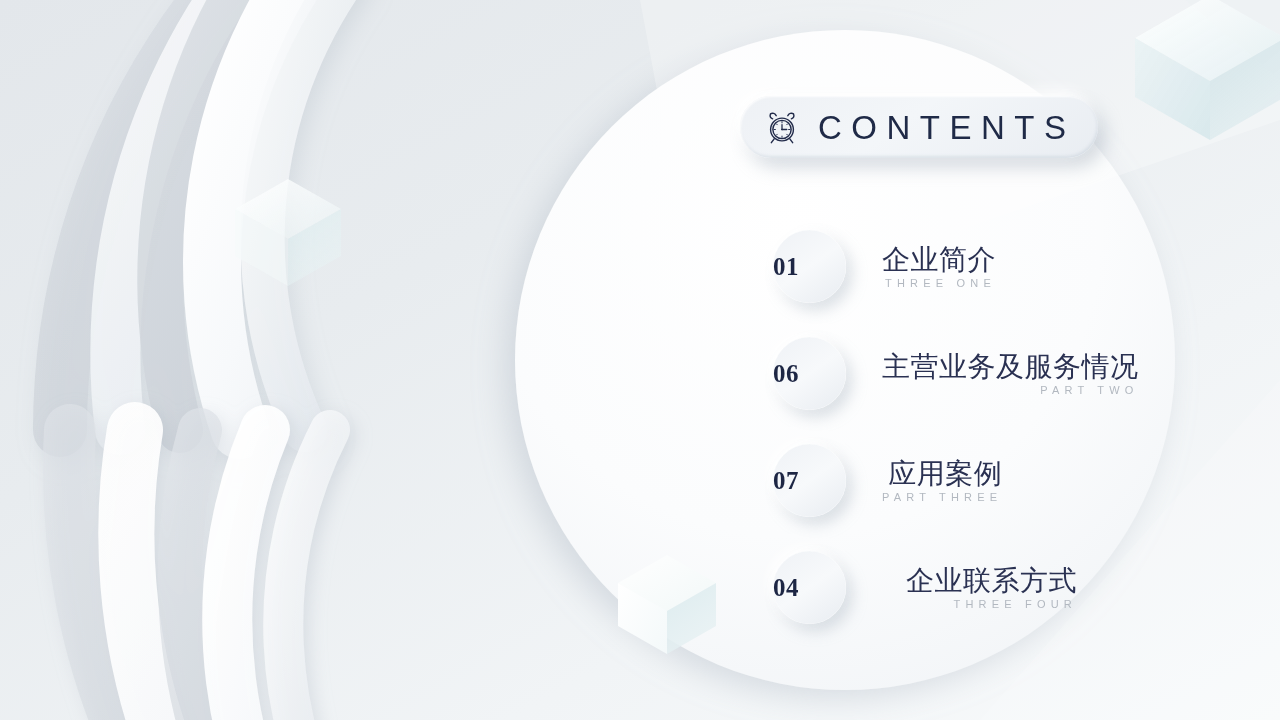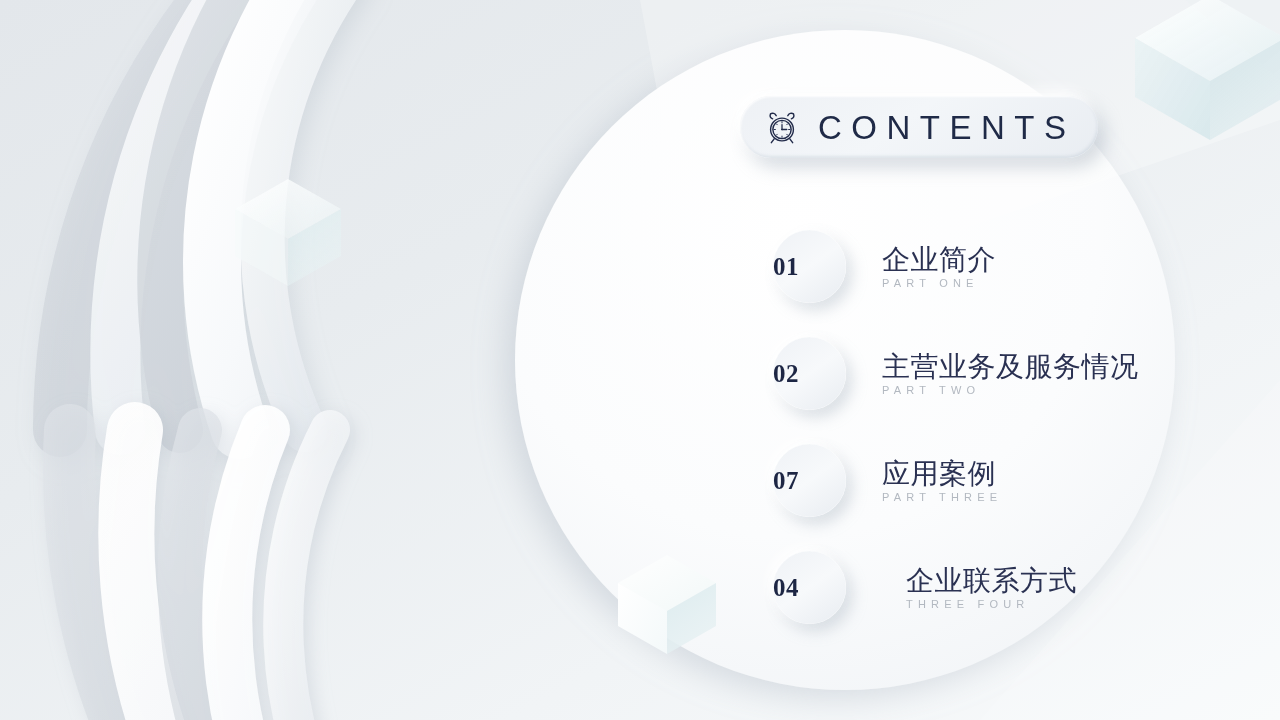--- a/index.html
+++ b/index.html
@@ -116,20 +116,21 @@
     color: #1d2644;
     letter-spacing: 0.5px;
     line-height: 1;
   }
 
   .toc-text {
     margin-left: 36px;
     display: flex;
     flex-direction: column;
     justify-content: center;
+    text-align: right;
   }
   .toc-title {
     font-size: 28px;
     font-weight: 400;
     color: #2a3152;
     line-height: 1.12;
     letter-spacing: 0.5px;
     white-space: nowrap;
   }
   .toc-sub {
@@ -324,27 +325,27 @@
   </div>
 
   <div id="contents-list">
 
     <div class="toc-item">
       <div class="toc-badge">
         <span class="toc-num">01</span>
       </div>
       <div class="toc-text">
         <div class="toc-title">企业简介</div>
-        <div class="toc-sub">PART ONE</div>
+        <div class="toc-sub">THREE ONE</div>
       </div>
     </div>
 
     <div class="toc-item">
       <div class="toc-badge">
-        <span class="toc-num">02</span>
+        <span class="toc-num">06</span>
       </div>
       <div class="toc-text">
         <div class="toc-title">主营业务及服务情况</div>
         <div class="toc-sub">PART TWO</div>
       </div>
     </div>
 
     <div class="toc-item">
       <div class="toc-badge">
         <span class="toc-num">07</span>

